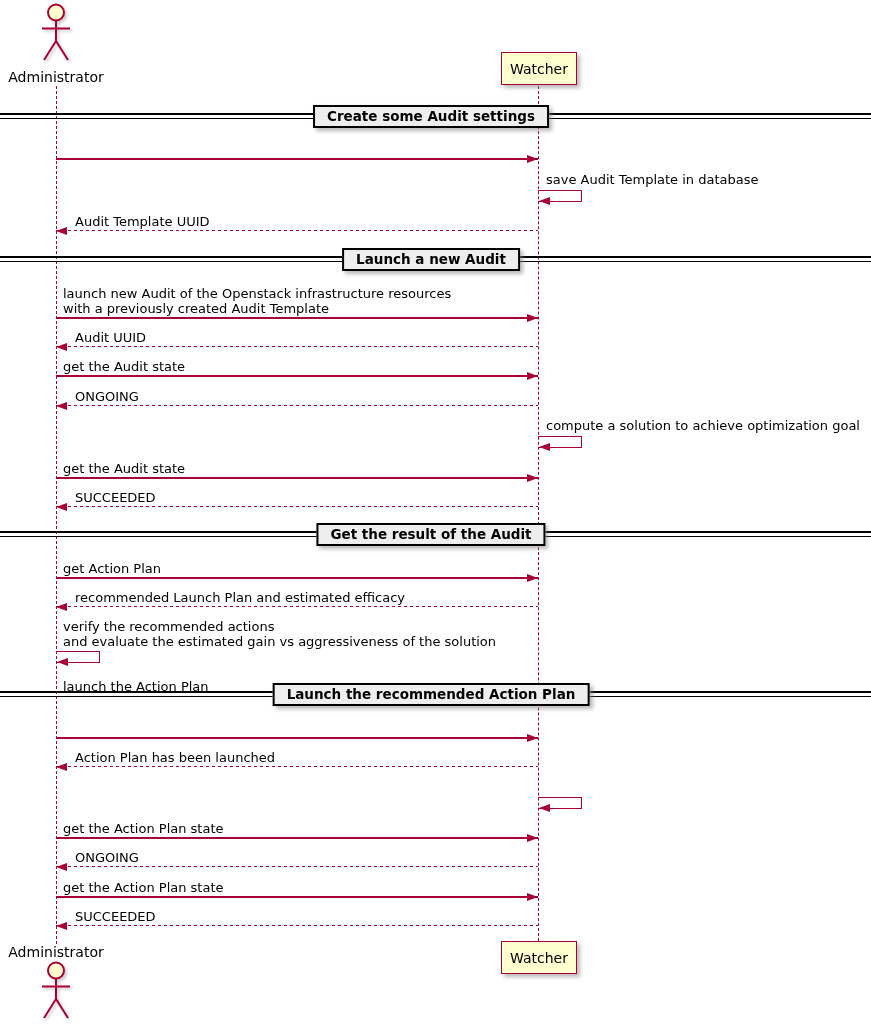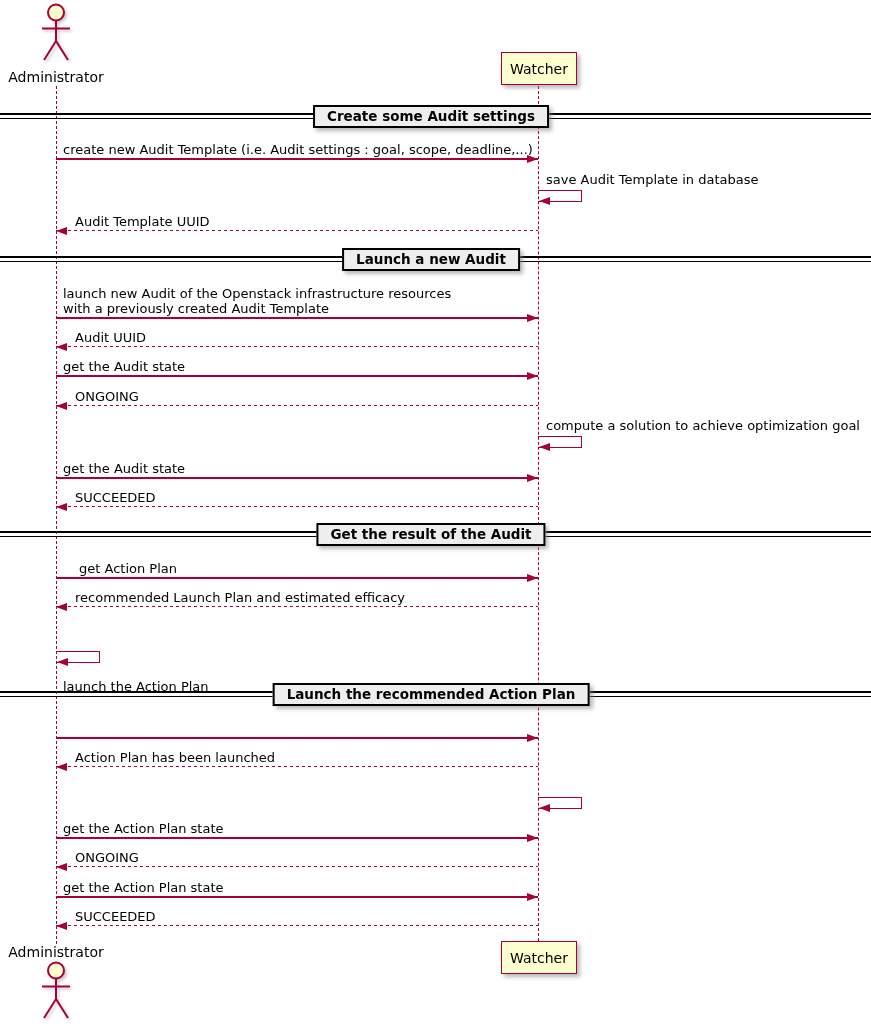--- a/index.html
+++ b/index.html
@@ -61,21 +61,20 @@
   <div class="participant" style="left:501px; top:52px;">
     <span>Watcher</span>
   </div>
 
   <div>
     <div class="divider-line" style="top:113px;"></div>
     <div class="divider-line" style="top:117.5px;"></div>
     <div class="divider-box" style="top:105px;">Create some Audit settings</div>
   </div>
 
-  <div class="msg-label" style="left:63px; top:142px;">create new Audit Template (i.e. Audit settings : goal, scope, deadline,...)</div>
   <div class="line-solid" style="left:56px; top:158px; width:482px;"></div>
   <div class="head-right" style="left:527px; top:154.5px;"></div>
 
   <div class="msg-label" style="left:546px; top:172px;">save Audit Template in database</div>
   <div class="self-loop" style="left:538px; top:190px;"></div>
   <div class="head-left" style="left:539px; top:196.5px;"></div>
 
   <div class="msg-label" style="left:75px; top:214px;">Audit Template UUID</div>
   <div class="line-dotted" style="left:56px; top:230px; width:482px;"></div>
   <div class="head-left" style="left:56px; top:226.5px;"></div>
@@ -114,28 +113,30 @@
   <div class="msg-label" style="left:75px; top:490px;">SUCCEEDED</div>
   <div class="line-dotted" style="left:56px; top:506px; width:482px;"></div>
   <div class="head-left" style="left:56px; top:502.5px;"></div>
 
   <div>
     <div class="divider-line" style="top:531px;"></div>
     <div class="divider-line" style="top:535.5px;"></div>
     <div class="divider-box" style="top:523px;">Get the result of the Audit</div>
   </div>
 
-  <div class="msg-label" style="left:79px; top:561px;">get Action Plan</div>
+  <div class="msg-label" style="left:63px; top:561px;">get Action Plan</div>
   <div class="line-solid" style="left:56px; top:577px; width:482px;"></div>
   <div class="head-right" style="left:527px; top:573.5px;"></div>
 
   <div class="msg-label" style="left:75px; top:590px;">recommended Launch Plan and estimated efficacy</div>
   <div class="line-dotted" style="left:56px; top:606px; width:482px;"></div>
   <div class="head-left" style="left:56px; top:602.5px;"></div>
 
+  <div class="msg-label" style="left:63px; top:619px;">verify the recommended actions
+and evaluate the estimated gain vs aggressiveness of the solution</div>
   <div class="self-loop" style="left:56px; top:651px;"></div>
   <div class="head-left" style="left:57px; top:657.5px;"></div>
 
   <div>
     <div class="divider-line" style="top:691px;"></div>
     <div class="divider-line" style="top:695.5px;"></div>
     <div class="divider-box" style="top:683px;">Launch the recommended Action Plan</div>
   </div>
 
   <div class="msg-label" style="left:63px; top:679px;">launch the Action Plan</div>

